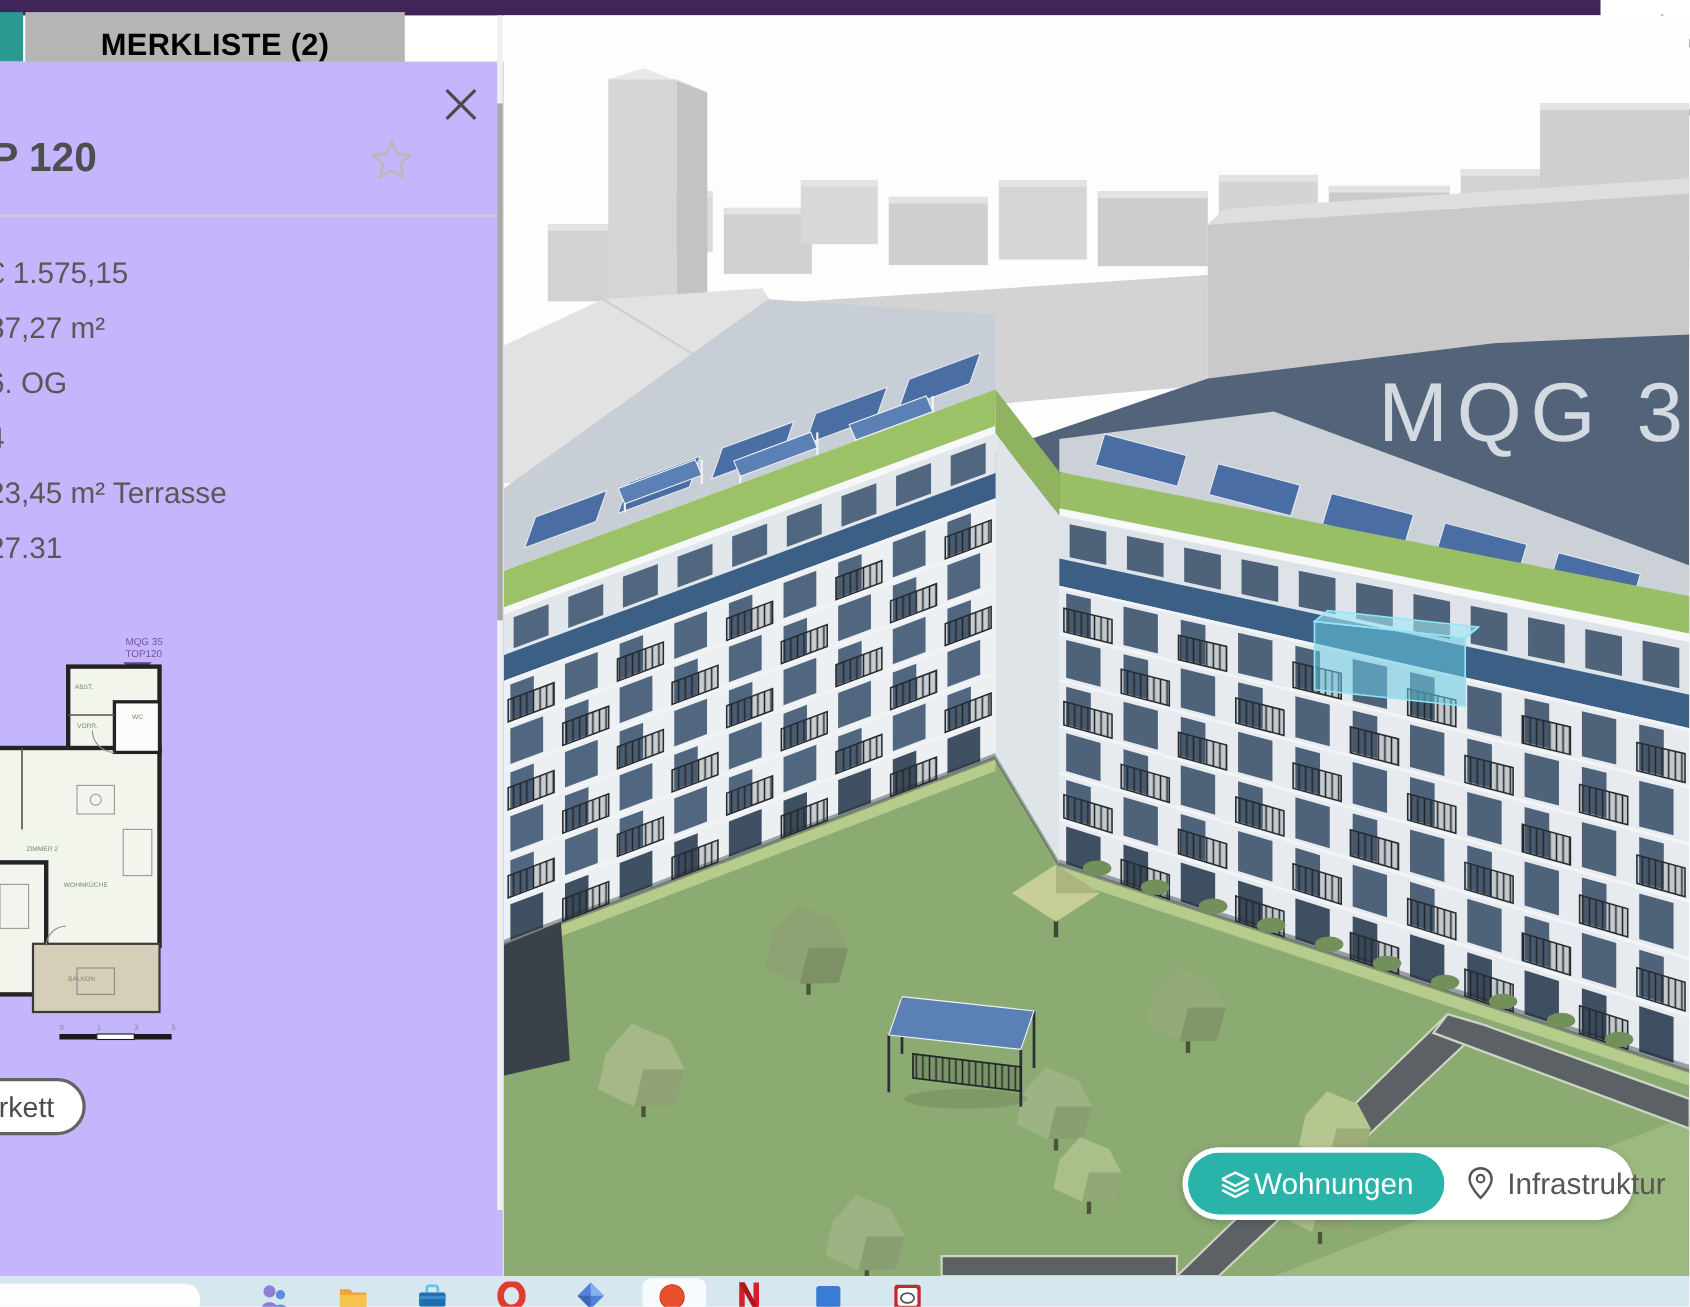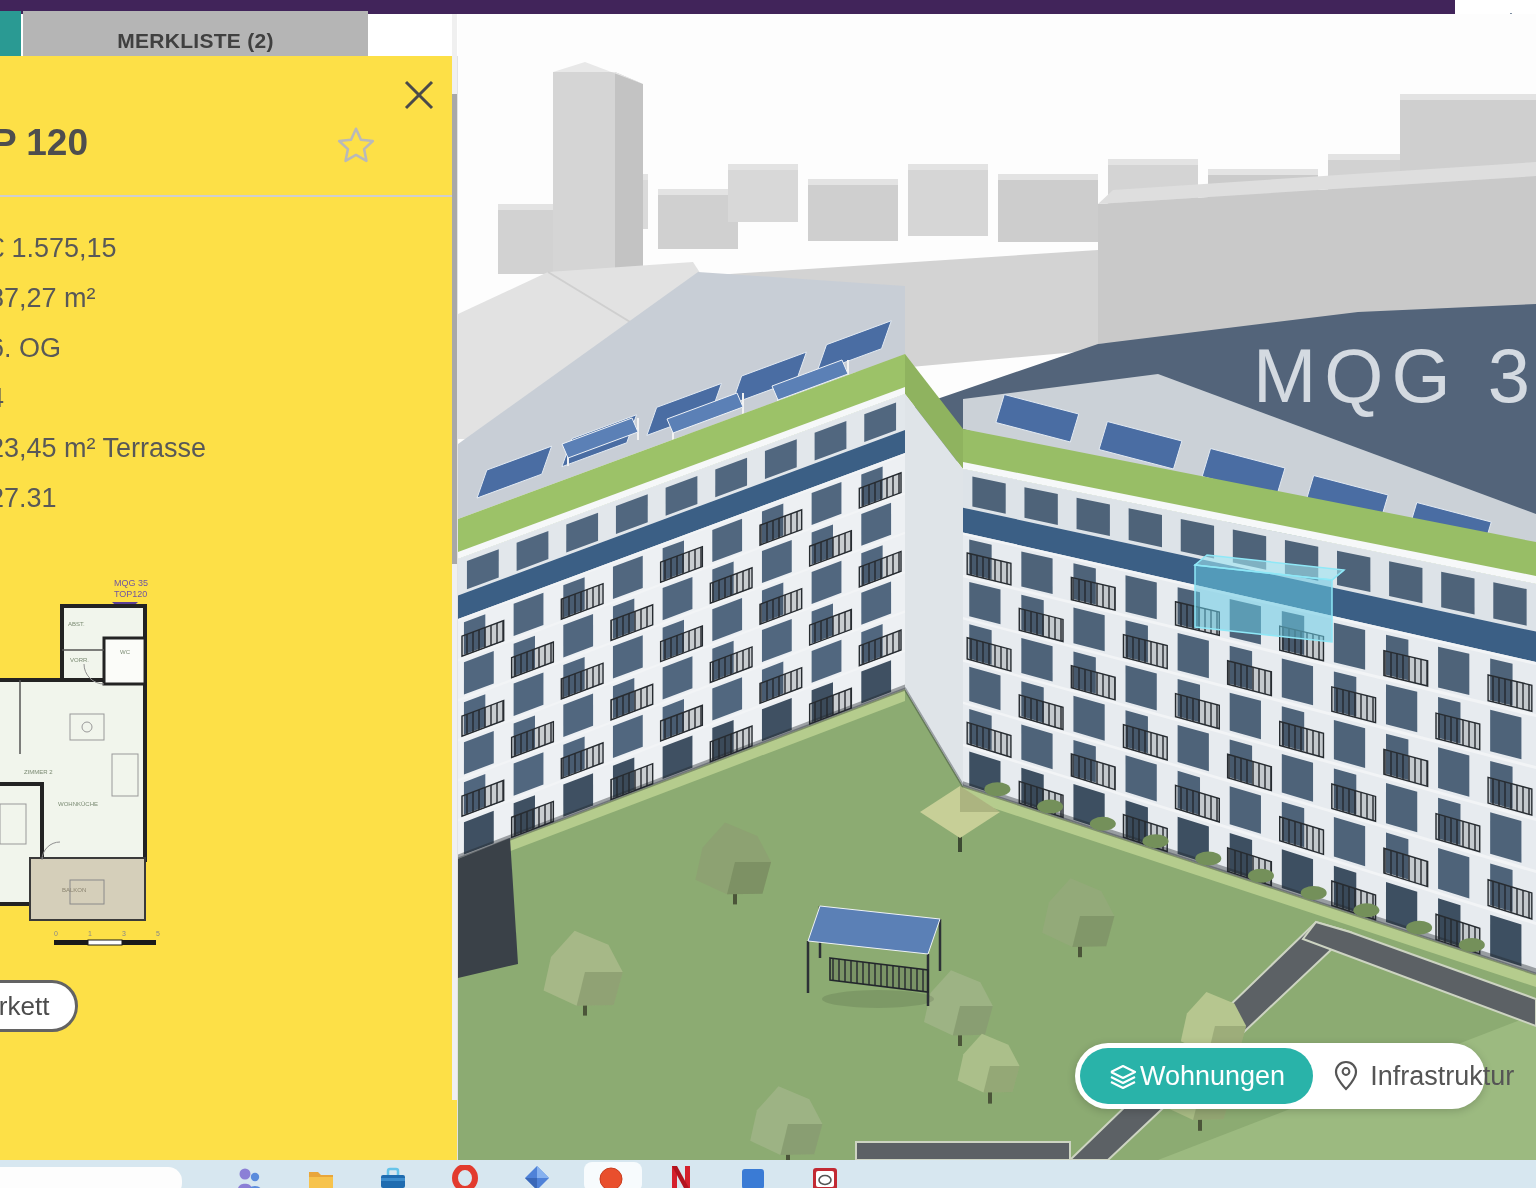--- a/index.html
+++ b/index.html
@@ -3,26 +3,26 @@
 <meta charset="utf-8">
 <style>
   html,body{margin:0;padding:0;width:1536px;height:1188px;overflow:hidden;
     font-family:"Liberation Sans",sans-serif;background:#fff;position:relative;}
   *{box-sizing:border-box;}
   
   .topbar{position:absolute;left:0;top:0;width:1455px;height:14px;background:#41245a;}
   
   .teal-square{position:absolute;left:0;top:11px;width:21px;height:45px;background:#2a9a93;}
   .merk-tab{position:absolute;left:23px;top:11px;width:345px;height:59px;background:#b5b5b5;
-    display:flex;align-items:center;justify-content:center;font-size:21px;font-weight:bold;
-    color:#404040;letter-spacing:.3px;}
+    display:flex;align-items:center;justify-content:center;font-size:28px;font-weight:bold;
+    color:#000000;letter-spacing:.3px;}
   
   .logo{position:absolute;left:1456px;top:4px;width:90px;height:104px;}
   
-  .panel{position:absolute;left:0;top:56px;width:458px;height:1104px;background:#fde047;
+  .panel{position:absolute;left:0;top:56px;width:458px;height:1104px;background:#c4b5fd;
     border-right:1px solid #e3e3e3;z-index:5;}
   .close-btn{position:absolute;left:400px;top:20px;width:38px;height:38px;cursor:pointer;}
   .panel-title{position:absolute;left:-8px;top:66px;font-size:37px;font-weight:bold;color:#4e4e4e;}
   .star-btn{position:absolute;left:334px;top:68px;width:44px;height:44px;}
   .divider{position:absolute;left:0;top:139px;width:452px;height:2px;background:#cfcfcf;}
   .details{position:absolute;left:-11px;top:167px;}
   .detail-row{height:50px;display:flex;align-items:center;font-size:27px;color:#585858;}
   .floorplan{position:absolute;left:0;top:498px;width:214px;height:404px;}
   .tags{position:absolute;left:0;top:924px;width:430px;}
   .tag-row{display:flex;margin-bottom:9px;}

